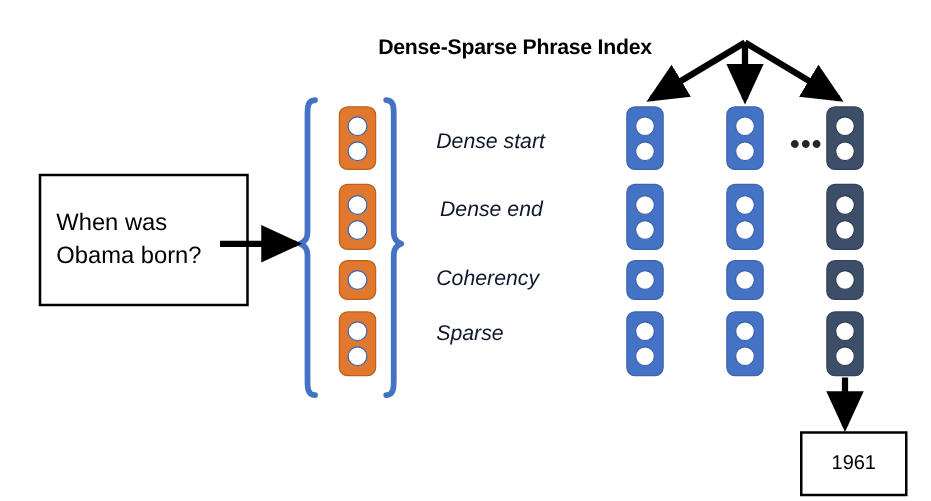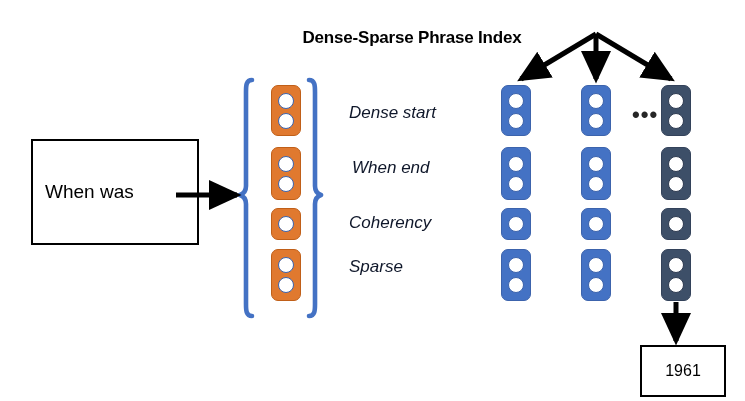--- a/index.html
+++ b/index.html
@@ -47,28 +47,29 @@
 </style>
 </head>
 <body>
 
 <div id="stage">
 
   <div class="abs" id="title">Dense-Sparse Phrase Index</div>
 
   <div class="abs" id="question-box">
     <div class="qline">When was</div>
+    <div class="qline">Obama born?</div>
   </div>
 
   <div class="abs" id="answer-box">
     <div class="aline">1961</div>
   </div>
 
   <div class="abs row-label" style="left:349px;top:103px;">Dense start</div>
-  <div class="abs row-label" style="left:352px;top:158px;">When end</div>
+  <div class="abs row-label" style="left:352px;top:158px;">Dense end</div>
   <div class="abs row-label" style="left:349px;top:213px;">Coherency</div>
   <div class="abs row-label" style="left:349px;top:257px;text-align:right;">Sparse</div>
 
   <div class="blk orange" style="left:271px;top:85px;width:30px;height:51px;">
     <span class="dot"></span>
     <span class="dot"></span>
   </div>
   <div class="blk orange" style="left:271px;top:147px;width:30px;height:53px;">
     <span class="dot"></span>
     <span class="dot"></span>

